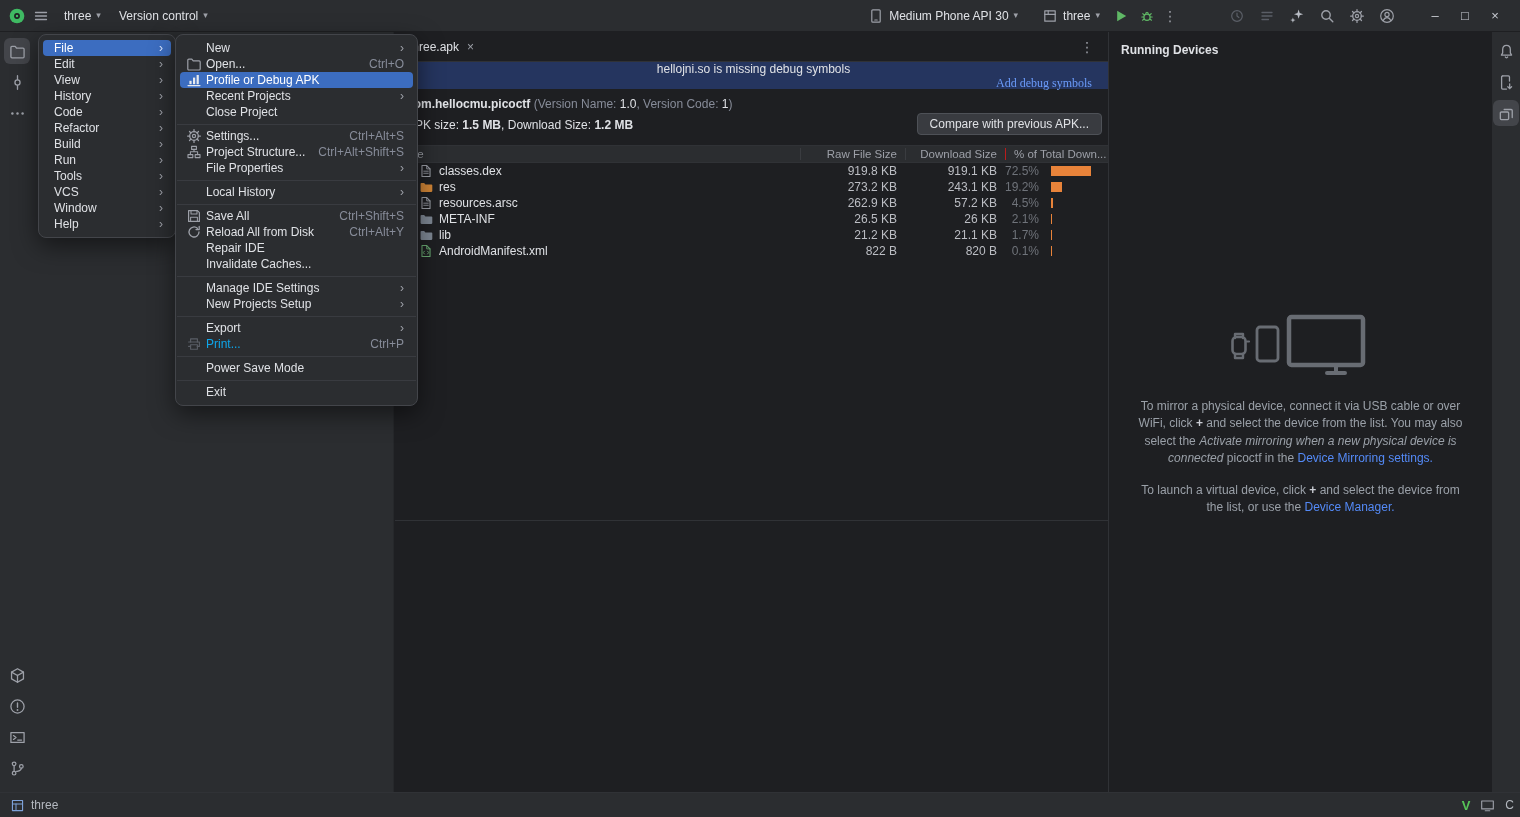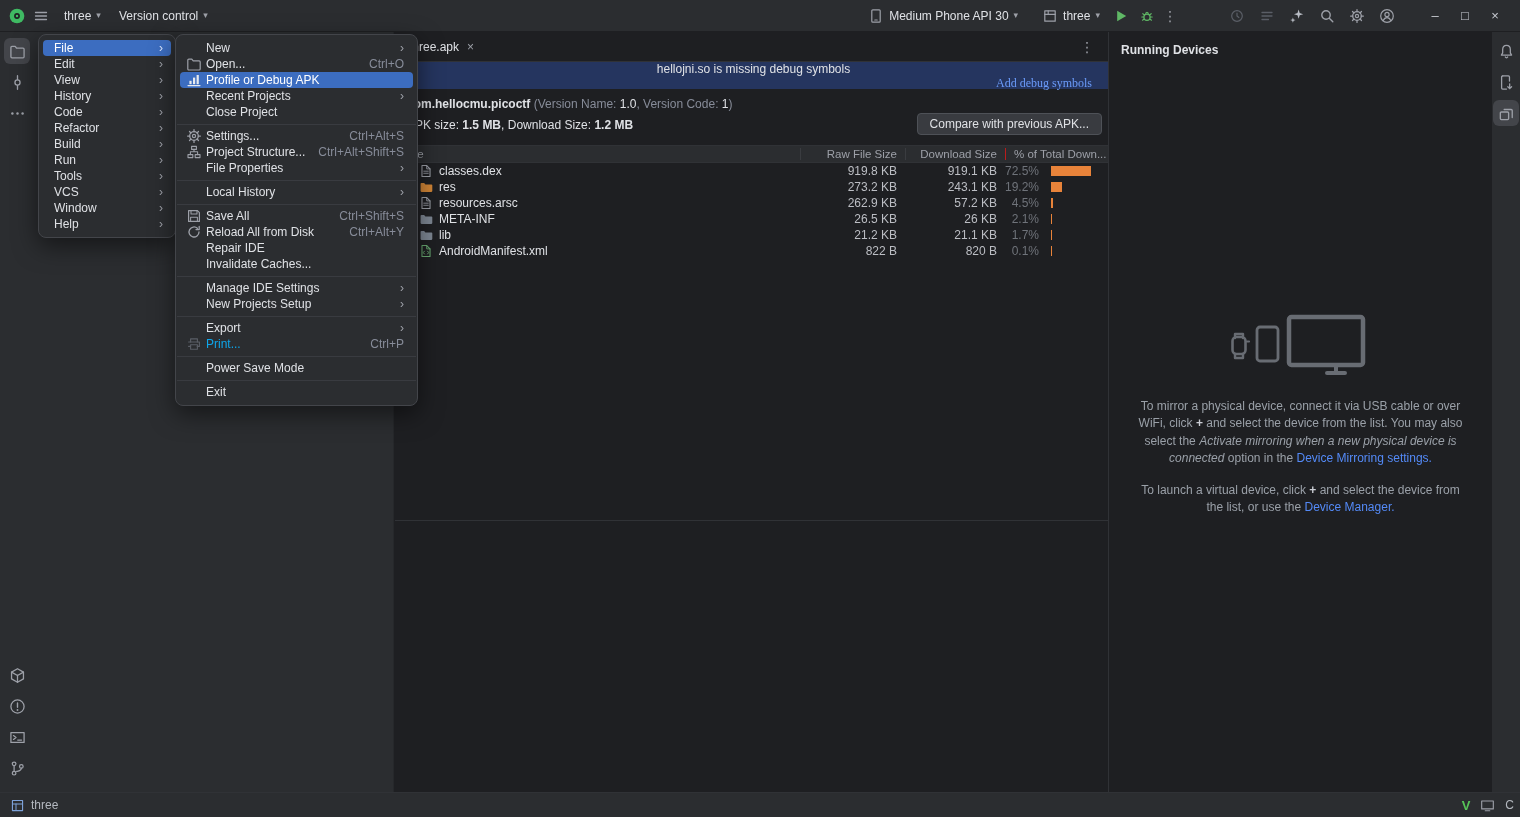--- a/index.html
+++ b/index.html
@@ -427,21 +427,21 @@
   <div id="dev-illus">
       <svg viewBox="0 0 150 72" xmlns="http://www.w3.org/2000/svg" width="100%" height="100%">
         <path d="M9 26v-4h8v4 M9 42v4h8v-4" stroke="#686c73" stroke-width="2.4" stroke-linecap="round" stroke-linejoin="round" fill="none"></path>
         <rect x="6.5" y="25" width="13" height="17" rx="4" stroke="#686c73" stroke-width="2.6" fill="none"></rect>
         <path d="M21 29.5h2" stroke="#686c73" stroke-width="2.2" stroke-linecap="round" stroke-linejoin="round" fill="none"></path>
         <rect x="31" y="15" width="21" height="34" rx="3" stroke="#686c73" stroke-width="2.8" fill="none"></rect>
         <rect x="63" y="5" width="74" height="48" rx="2.5" stroke="#686c73" stroke-width="4.5" fill="none"></rect>
         <path d="M110 53v8 M101 61h18" stroke="#686c73" stroke-width="4" stroke-linecap="round" stroke-linejoin="round" fill="none"></path>
       </svg>
     </div>
-  <p class="devp" id="devp1"><span>To mirror a physical device, connect it via USB cable or over WiFi, click </span><span class="plus">+</span><span> and select the device from the list. You may also select the </span><span class="i">Activate mirroring when a new physical device is connected</span><span> option in the </span><span class="lnk">Device Mirroring settings.</span></p>
+  <p class="devp" id="devp1"><span>To mirror a physical device, connect it via USB cable or over WiFi, click </span><span class="plus">+</span><span> and select the device from the list. You may also select the </span><span class="i">Activate mirroring when a new physical device is connected</span><span> picoctf in the </span><span class="lnk">Device Mirroring settings.</span></p>
   <p class="devp" id="devp2"><span>To launch a virtual device, click </span><span class="plus">+</span><span> and select the device from the list, or use the </span><span class="lnk">Device Manager.</span></p>
 </div>
 
 <div id="rstrip">
     <div class="stool">
       <span>
         <svg viewBox="0 0 16 16" xmlns="http://www.w3.org/2000/svg" width="100%" height="100%">
           <path d="M8 2.2c-2.5 0-3.6 1.7-3.6 3.9v3.2L3.2 11.4h9.6L11.6 9.3V6.1c0-2.2-1.1-3.9-3.6-3.9z" stroke="#9da0a8" stroke-width="1.2" stroke-linecap="round" stroke-linejoin="round" fill="none"></path>
           <path d="M6.9 13.2a1.2 1.2 0 0 0 2.2 0" stroke="#9da0a8" stroke-width="1.2" stroke-linecap="round" stroke-linejoin="round" fill="none"></path>
         </svg>

